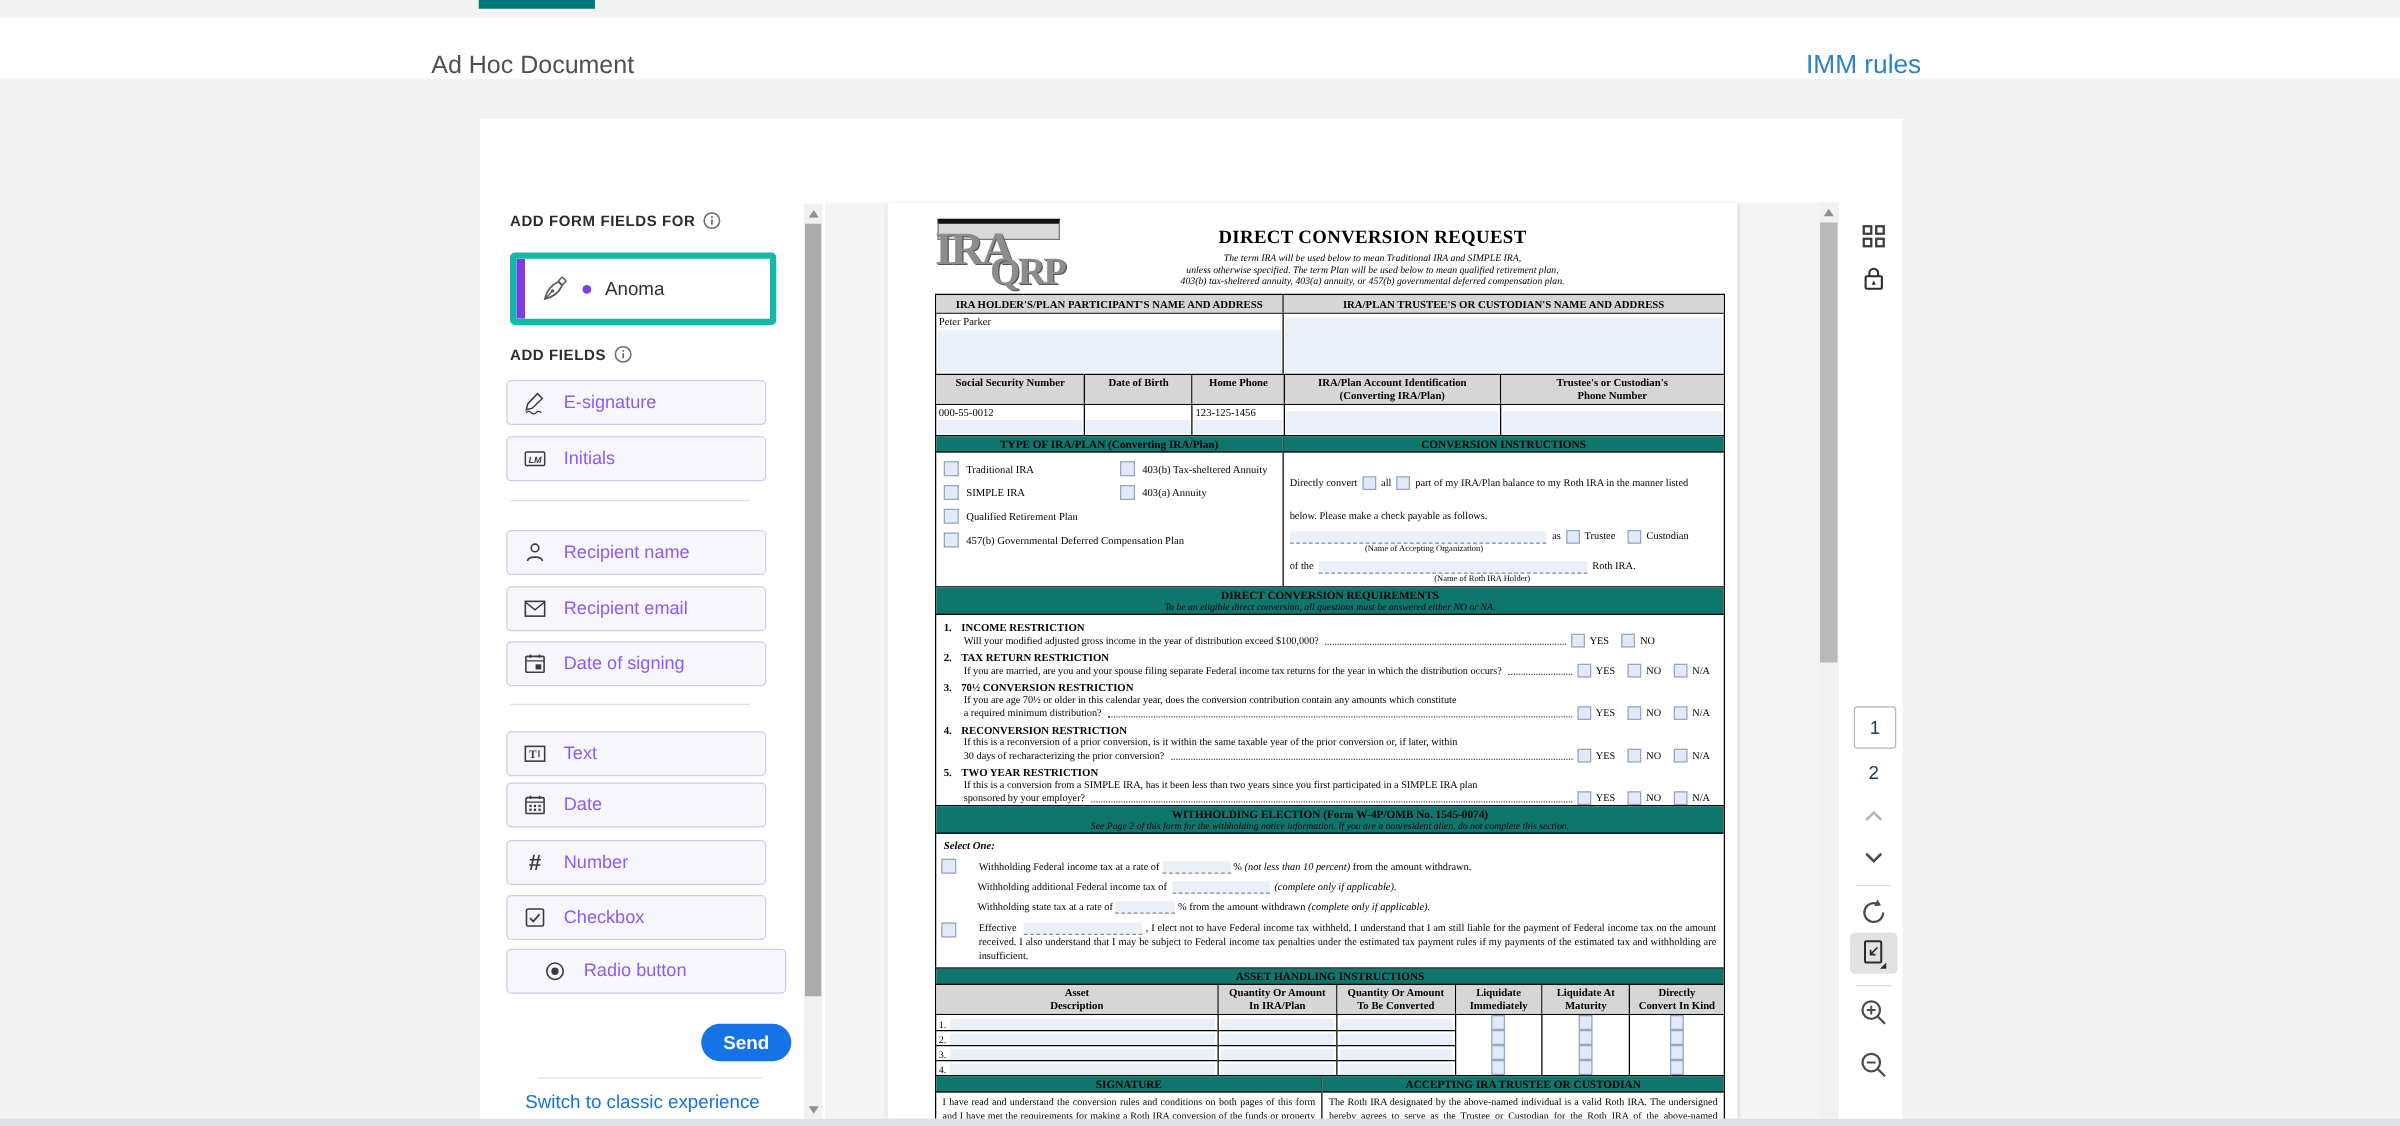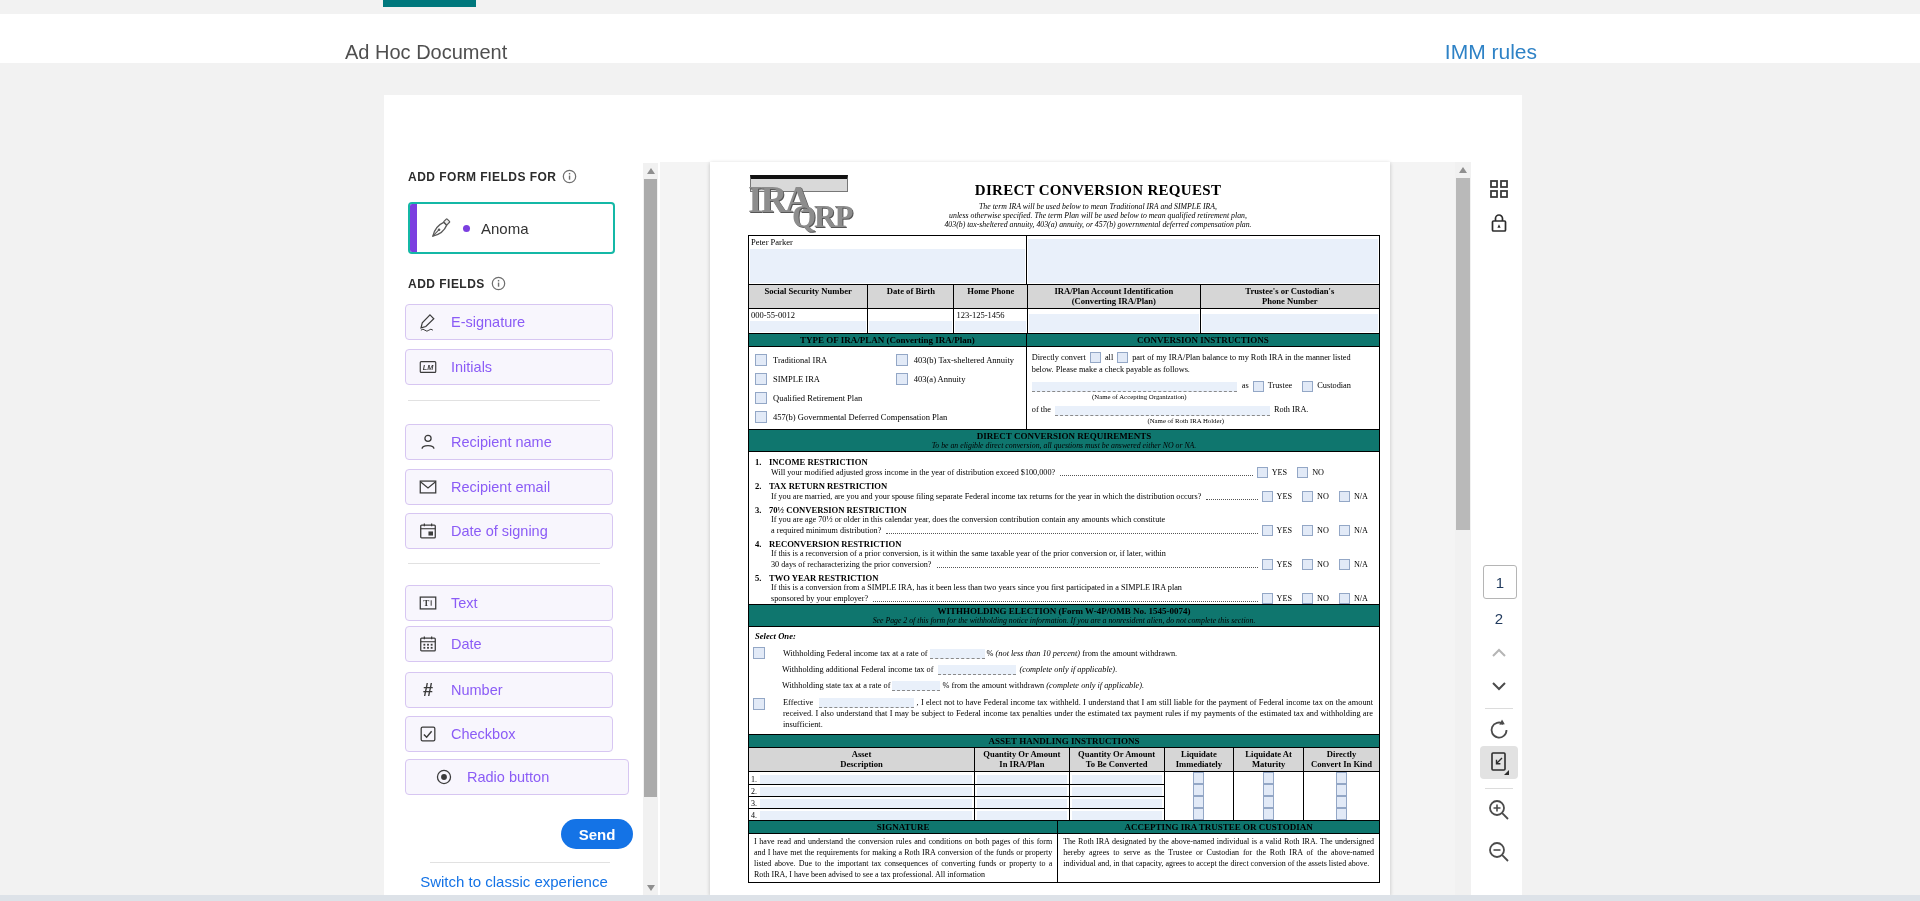--- a/index.html
+++ b/index.html
@@ -11,21 +11,21 @@
   .teal-tab{left:383px;top:0;width:93px;height:7px;background:#00787d;}
   .appbar{left:0;top:14px;width:1920px;height:49px;background:#ffffff;}
   .app-title{left:345px;top:27px;font-size:20px;color:#4f4f4f;}
   .brand{top:26px;right:383px;font-size:21px;color:#2e82c6;}
 
   
   .panel{left:384px;top:95px;width:1138px;height:800px;background:#ffffff;}
 
   
   .side-head{display:flex;align-items:center;gap:6px;font-size:12px;font-weight:bold;color:#2c2c2c;letter-spacing:.04em;}
-  .recipient-card{left:24px;top:107px;width:203px;height:48px;border:2px solid #14b8a6;border-radius:4px;background:#fff;display:flex;align-items:center;overflow:hidden;}
+  .recipient-card{left:24px;top:107px;width:203px;height:48px;border:5px solid #14b8a6;border-radius:4px;background:#fff;display:flex;align-items:center;overflow:hidden;}
   .recipient-accent{width:7px;height:100%;background:#7b3fe0;flex:0 0 auto;}
   .recipient-card .pen{margin-left:11px;}
   .recipient-dot{width:7px;height:7px;border-radius:50%;background:#7b3fe0;margin-left:9px;}
   .recipient-name{margin-left:11px;font-size:15px;color:#323232;}
   .fbtn{left:21px;width:206px;height:34px;background:#f8f6fd;border:1px solid #d7c6f2;border-radius:4px;display:flex;align-items:center;cursor:pointer;}
   .fbtn svg, .fbtn .hash{margin-left:12px;flex:0 0 auto;}
   .fbtn .lbl{margin-left:13px;font-size:14.5px;color:#8b5cf6;}
   .sdiv{left:24px;width:192px;height:1px;background:#e1e1e1;}
   .send-btn{left:177px;top:724px;width:72px;height:30px;border-radius:16px;background:#1473e6;color:#fff;font-weight:bold;font-size:15px;display:flex;align-items:center;justify-content:center;cursor:pointer;}
   .classic-link{left:24px;top:778px;width:212px;text-align:center;font-size:15px;color:#1473e6;cursor:pointer;}
@@ -65,21 +65,21 @@
   .hline{border-bottom:1px solid #000;}
   .fill{background:#e9f0fa;}
   .val{font-size:8.5px;padding:1px 2px;}
   .blank{display:inline-block;background:#e9f0fa;border-bottom:1px dashed #8a8a8a;height:9px;vertical-align:bottom;}
   .cb{width:10px;height:10px;background:#e2eaf7;border:1px solid #93a7c6;flex:0 0 auto;}
   .small-cap{font-size:6.8px;text-align:center;}
 
   
   .opt{display:flex;align-items:center;gap:6px;font-size:8.5px;margin-top:7px;}
   .conv{font-size:8.3px;line-height:10.5px;padding:3px 5px 0 5px;}
-  .conv .row{display:flex;align-items:flex-end;margin-top:2px;}
+  .conv .row{display:flex;align-items:flex-end;margin-top:16px;}
   .conv .cb{width:9px;height:9px;margin:0 4px;}
 
   
   .req{padding:2px 5px 0 6px;}
   .req-head{font-size:8.6px;font-weight:bold;margin-top:3px;}
   .req-head .num{display:inline-block;width:14px;}
   .req-q{display:flex;align-items:flex-end;font-size:8.2px;margin-left:16px;line-height:10px;}
   .leader{flex:1;border-bottom:1px dotted #555;margin:0 4px 2px 5px;height:1px;}
   .ans{display:flex;align-items:center;gap:4px;font-size:8.2px;}
   .ans .cb{width:9px;height:9px;}
@@ -278,20 +278,24 @@
         <div class="doc-title">DIRECT CONVERSION REQUEST</div>
         <div class="doc-sub">
           <span>The term IRA will be used below to mean Traditional IRA and SIMPLE IRA,</span><br>
           <span>unless otherwise specified. The term Plan will be used below to mean qualified retirement plan,</span><br>
           <span>403(b) tax-sheltered annuity, 403(a) annuity, or 457(b) governmental deferred compensation plan.</span>
         </div>
 
         <div class="form">
 
           <div class="sect">
+            <div class="hrow hline">
+              <div class="hcell" style="width:44%;">IRA HOLDER'S/PLAN PARTICIPANT'S NAME AND ADDRESS</div>
+              <div class="hcell" style="width:56%;">IRA/PLAN TRUSTEE'S OR CUSTODIAN'S NAME AND ADDRESS</div>
+            </div>
             <div class="brow hline" style="height:48px;">
               <div class="bcell" style="width:44%;">
                 <div class="val">Peter Parker</div>
                 <div class="fill" style="position:absolute;left:1px;right:1px;top:13px;bottom:1px;"></div>
               </div>
               <div class="bcell" style="width:56%;">
                 <div class="fill" style="position:absolute;left:1px;right:1px;top:3px;bottom:1px;"></div>
               </div>
             </div>
             <div class="hrow hline">

